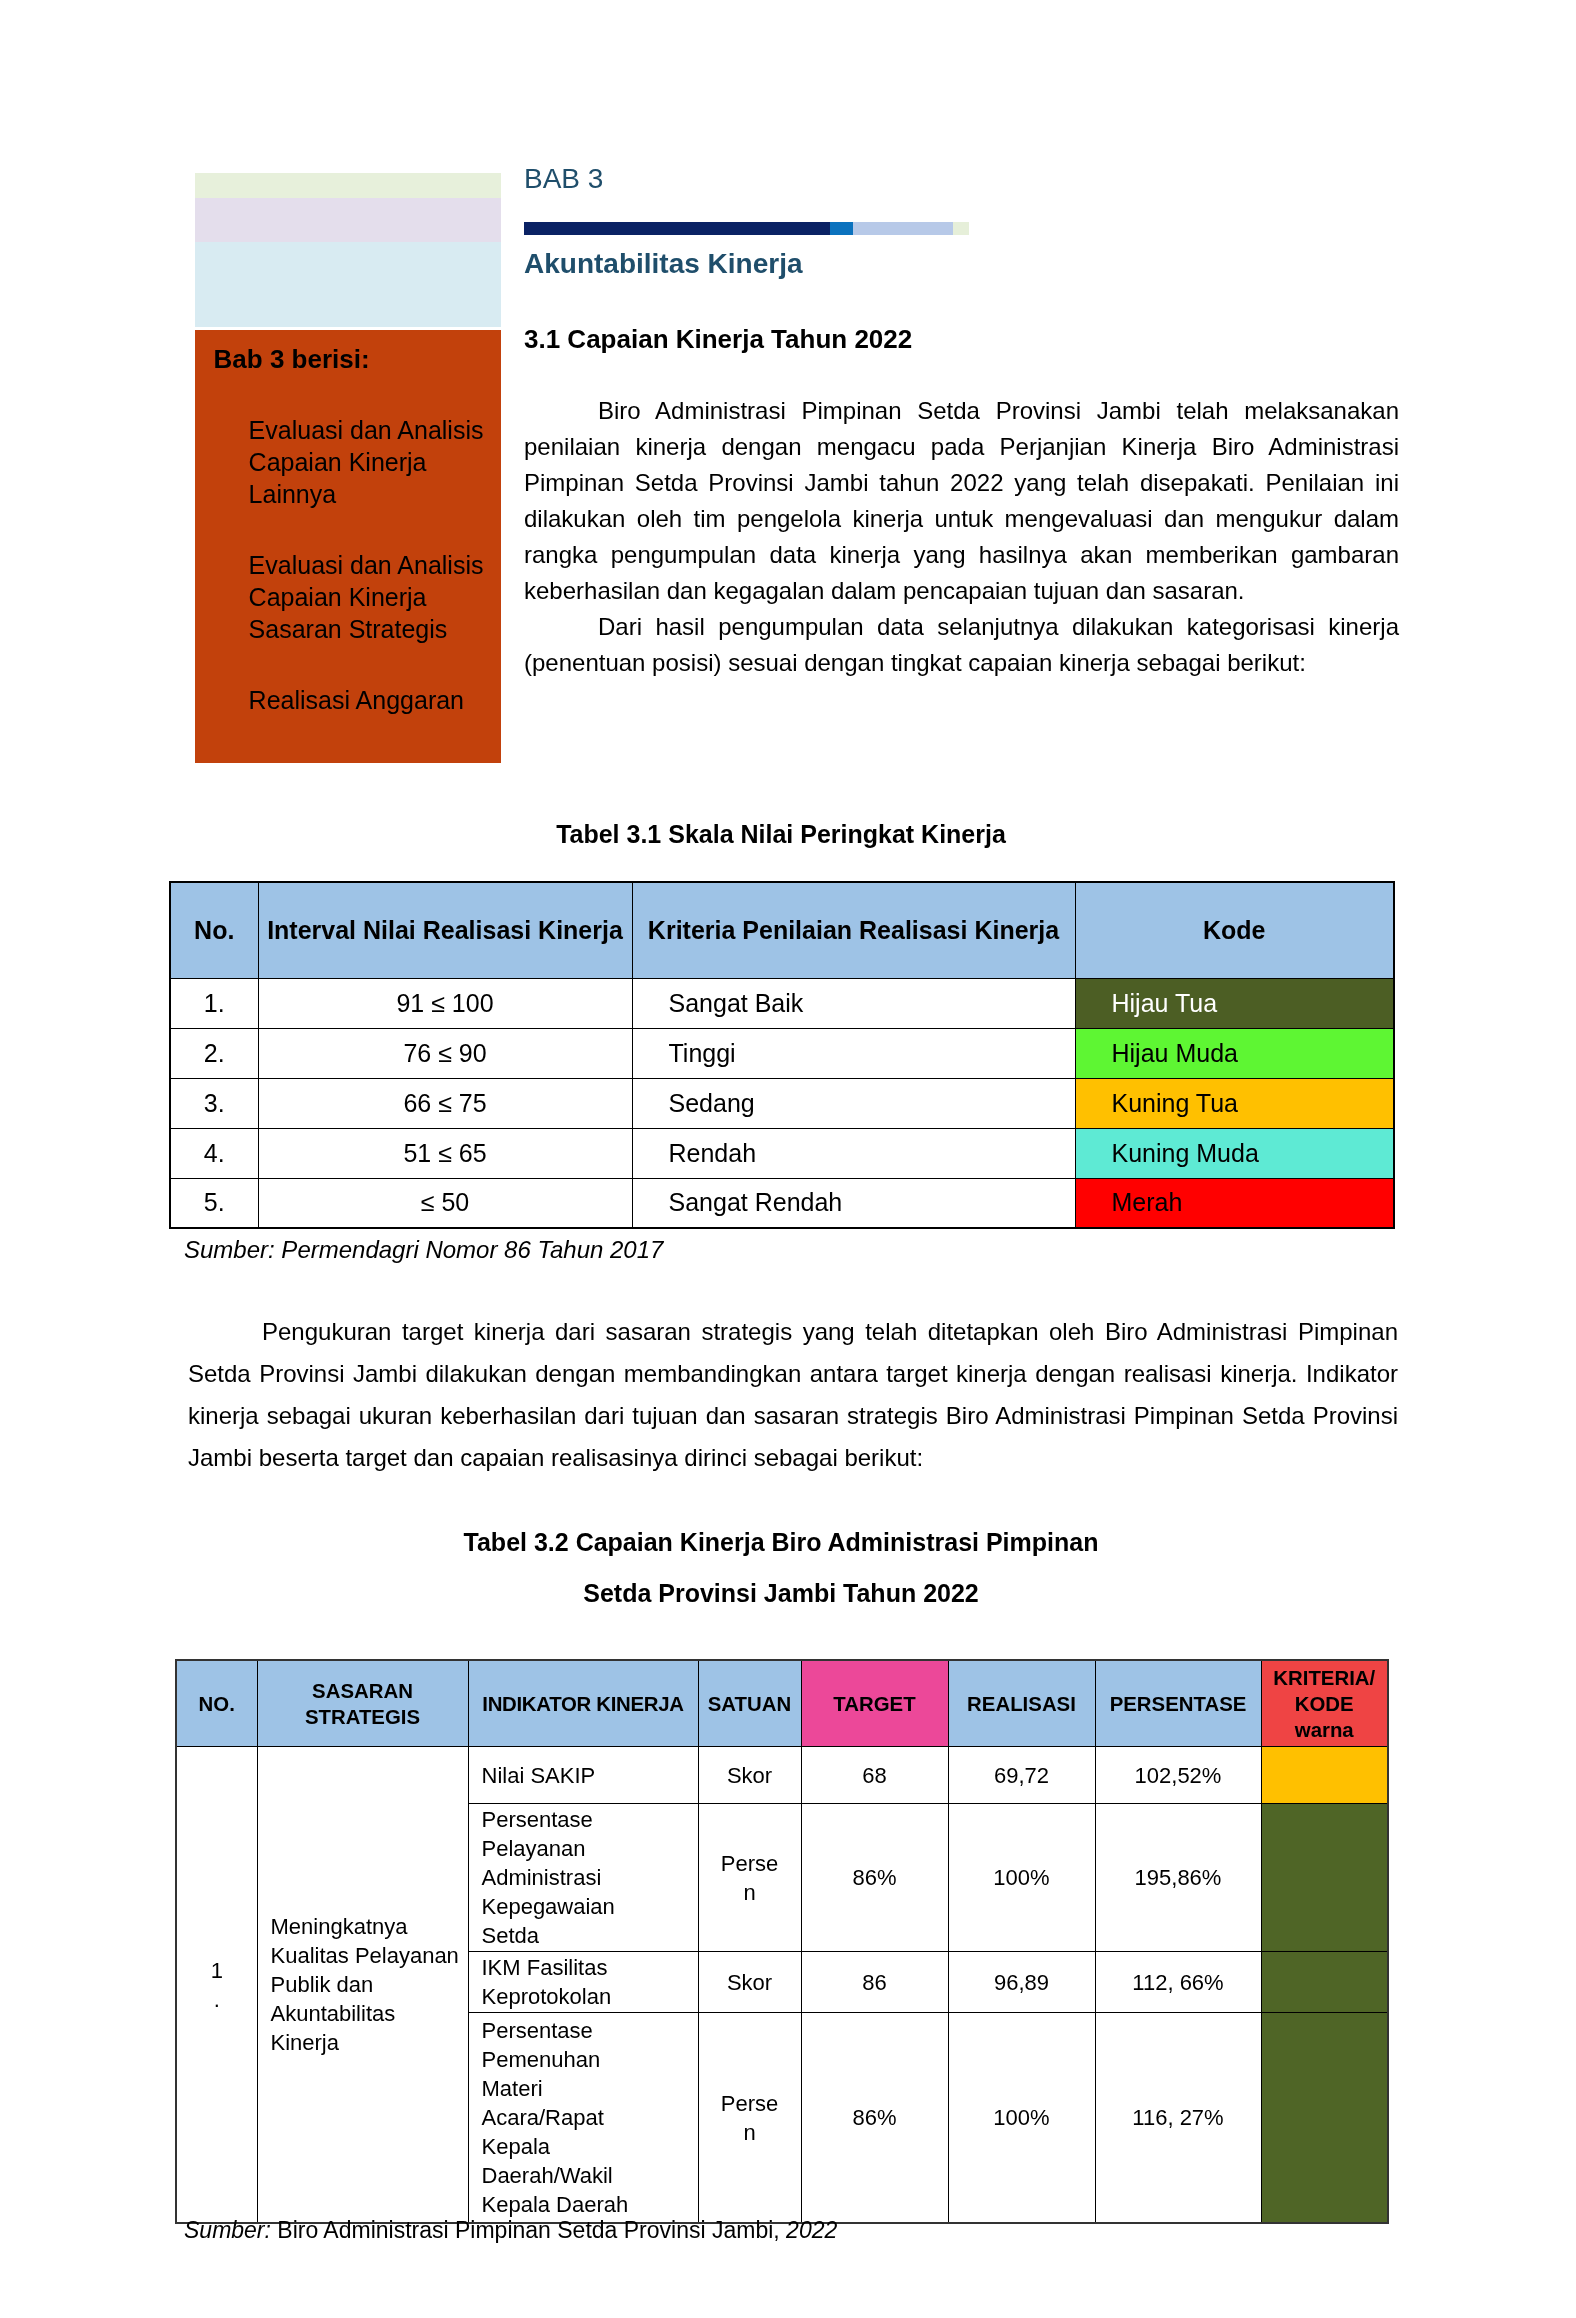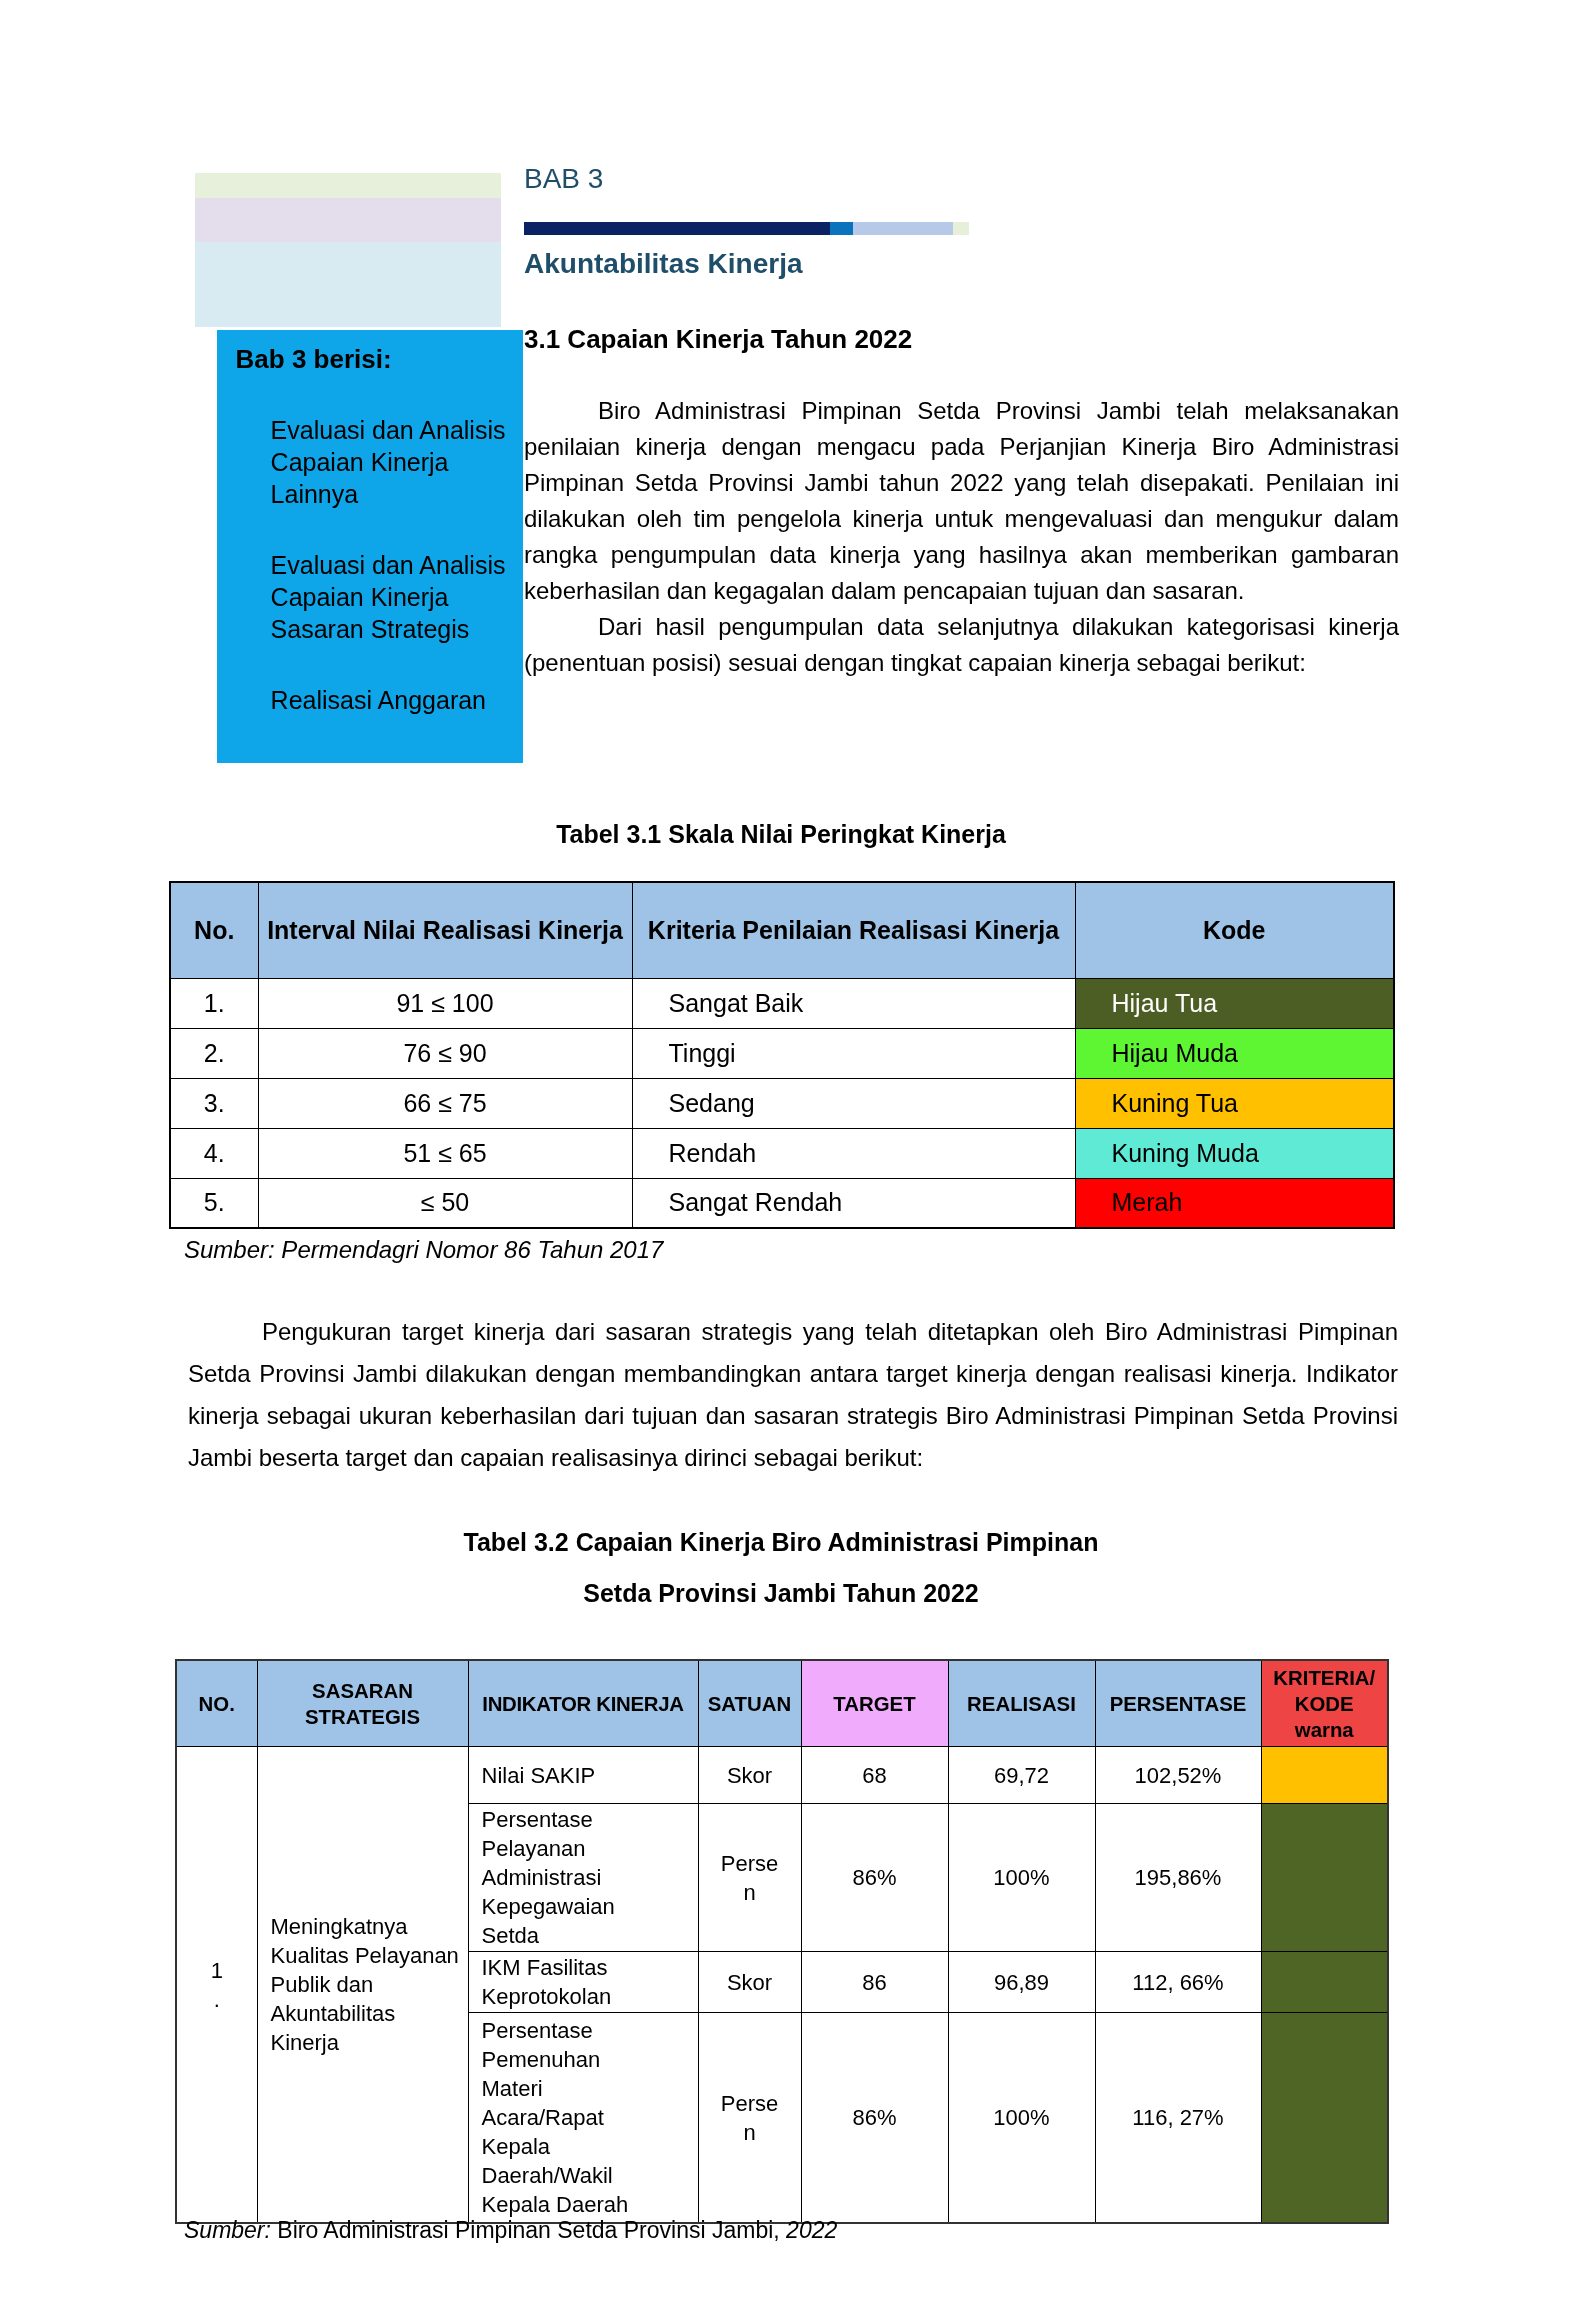--- a/index.html
+++ b/index.html
@@ -64,21 +64,21 @@
 </style>
 </head>
 <body>
 
 <div class="page">
 
   <div class="decor-bar bar-green abs" style="background-color: rgb(231, 240, 219);"></div>
   <div class="decor-bar bar-lavender abs" style="background-color: rgb(228, 222, 236);"></div>
   <div class="decor-bar bar-blue abs" style="background-color: rgb(216, 235, 242);"></div>
 
-  <div class="sidebar" style="background-color: #0ea5e9; margin-left: 22px;">
+  <div class="sidebar" style="background-color: #c2410c;">
     <div class="sidebar-title">Bab 3 berisi:</div>
     <div class="sidebar-item">Evaluasi dan Analisis Capaian Kinerja Lainnya</div>
     <div class="sidebar-item">Evaluasi dan Analisis Capaian Kinerja Sasaran Strategis</div>
     <div class="sidebar-item">Realisasi Anggaran</div>
   </div>
 
   <div class="abs chapter-label" style="color: rgb(31, 78, 107);">BAB 3</div>
   <div class="abs accent-bar">
     <span style="width: 306px; background-color: rgb(10, 34, 100);"></span>
     <span style="width: 23px; background-color: rgb(11, 114, 190);"></span>
@@ -161,21 +161,21 @@
           <col style="width:147px">
           <col style="width:166px">
           <col style="width:127px">
       </colgroup>
       <tbody>
           <tr style="height:78px">
         <th style="background-color: rgb(158, 195, 230);">NO.</th>
         <th style="background-color: rgb(158, 195, 230);">SASARAN STRATEGIS</th>
         <th class="nowrap" style="background-color: rgb(158, 195, 230);">INDIKATOR KINERJA</th>
         <th style="background-color: rgb(158, 195, 230);">SATUAN</th>
-        <th style="background-color: #f0abfc;">TARGET</th>
+        <th style="background-color: #ec4899;">TARGET</th>
         <th style="background-color: rgb(158, 195, 230);">REALISASI</th>
         <th style="background-color: rgb(158, 195, 230);">PERSENTASE</th>
         <th class="pre" style="background-color: #ef4444;">KRITERIA/
 KODE warna</th>
       </tr>
       <tr style="height:57px">
         <td class="c-center pre" rowspan="4">1
 .</td>
         <td class="c-left pre" rowspan="4">Meningkatnya
 Kualitas Pelayanan

